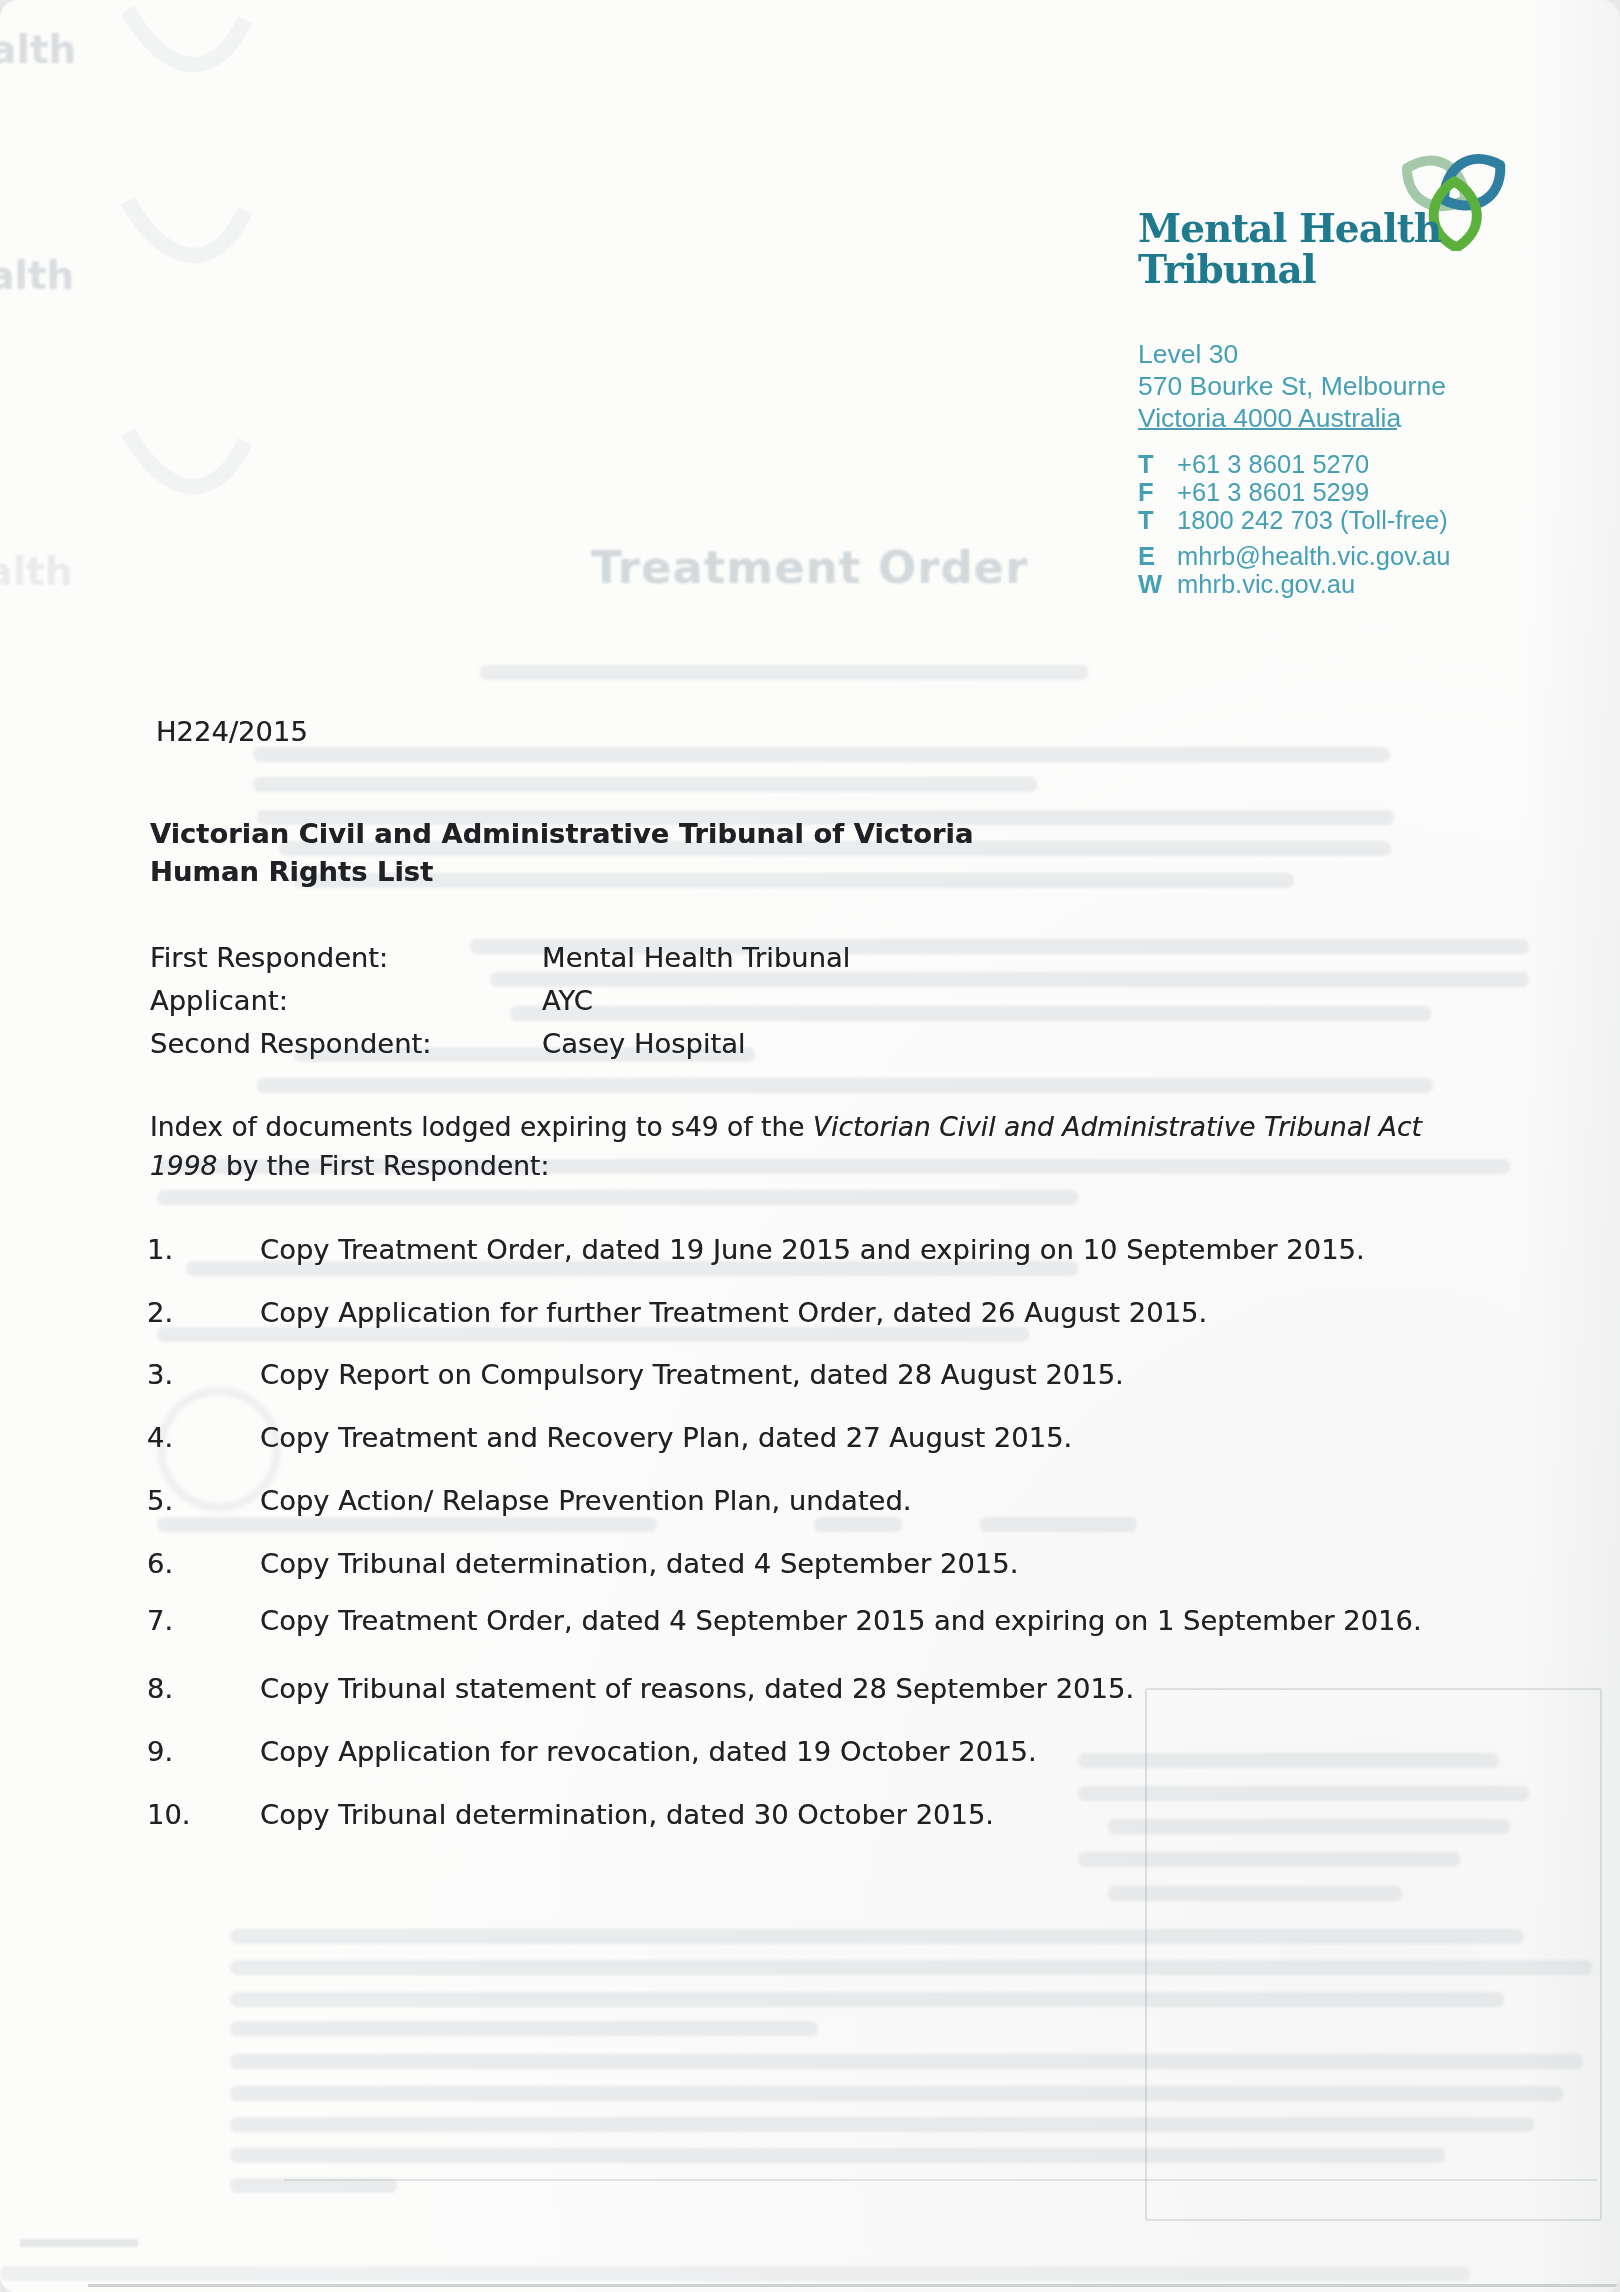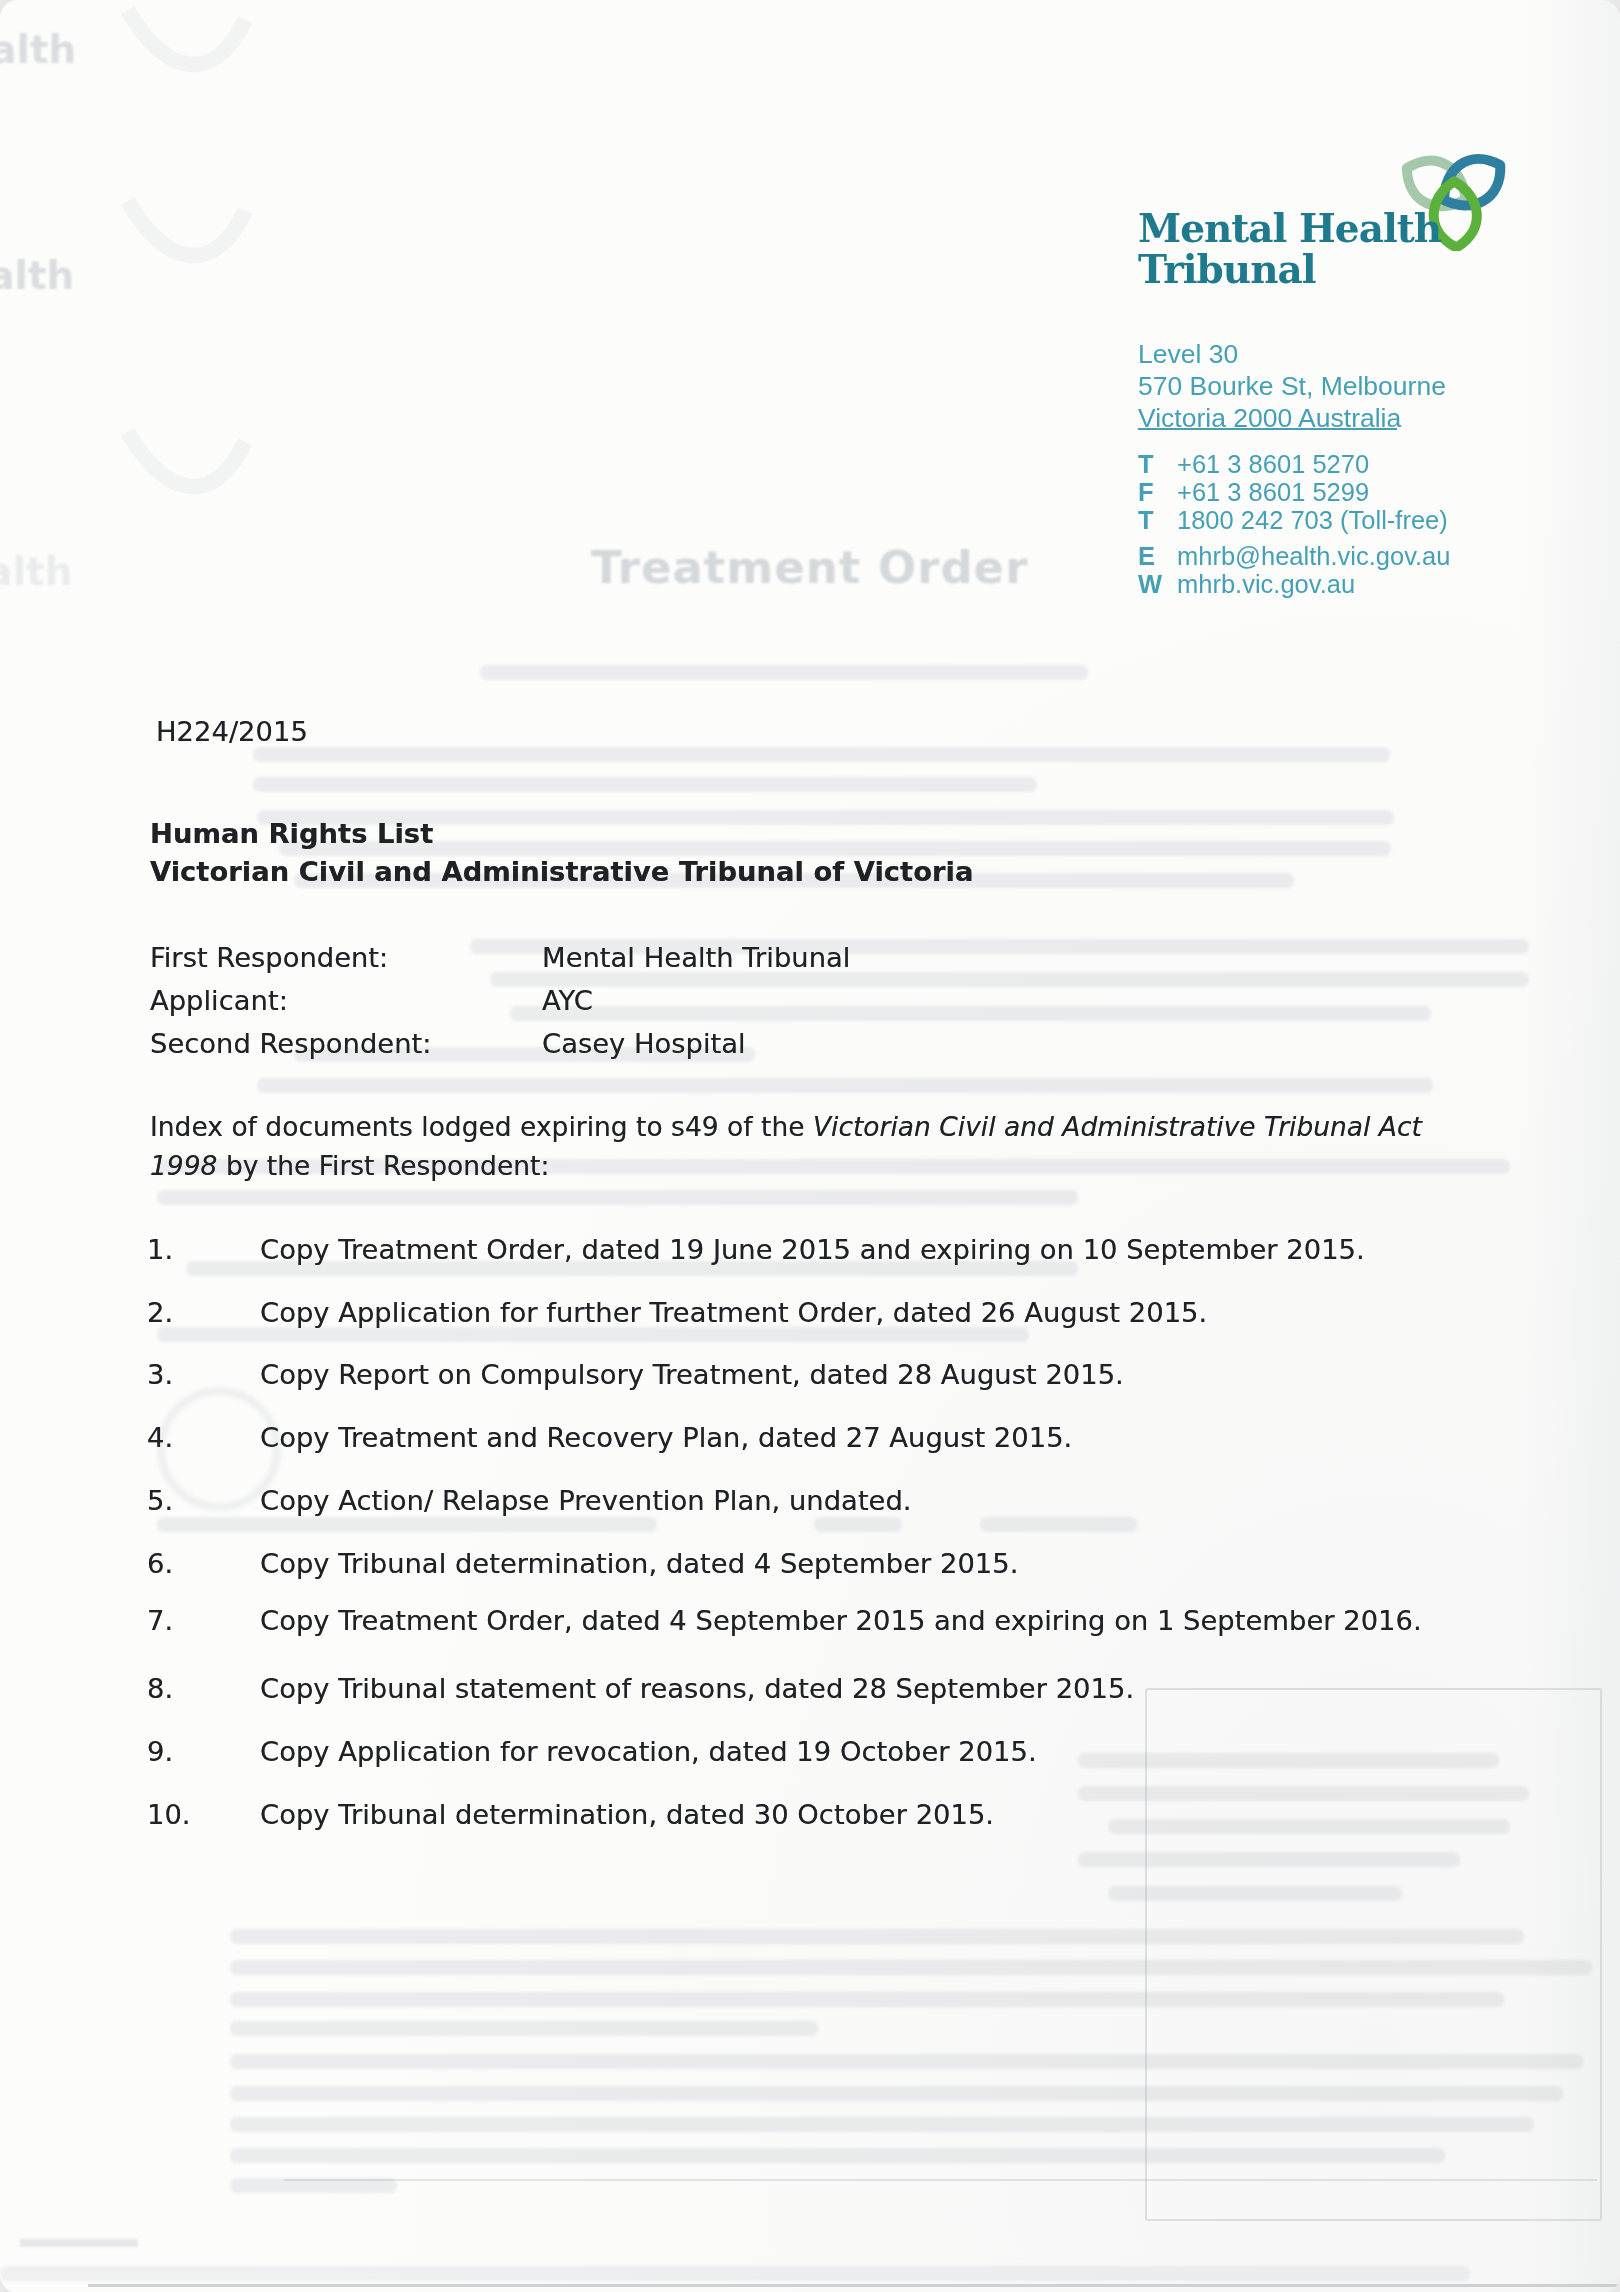--- a/index.html
+++ b/index.html
@@ -165,21 +165,21 @@
     </svg>
 
     <div class="wordmark" style="color:#1e7a8c;">
       <div>Mental Health</div>
       <div>Tribunal</div>
     </div>
 
     <div class="addr" style="color:#45a0b5;">
       <div>Level 30</div>
       <div>570 Bourke St, Melbourne</div>
-      <div>Victoria 2000 Australia</div>
+      <div>Victoria 4000 Australia</div>
     </div>
 
     <div class="lh-rule" style="background:#4a9cb0;"></div>
 
     <div class="contacts" style="color:#45a0b5;">
       <div class="c-row">
         <span class="c-label">T</span>
         <span>+61 3 8601 5270</span>
       </div>
       <div class="c-row">
@@ -197,22 +197,22 @@
       <div class="c-row">
         <span class="c-label">W</span>
         <span>mhrb.vic.gov.au</span>
       </div>
     </div>
   </div>
 
   <div class="case-ref scan-text">H224/2015</div>
 
   <div class="doc-title scan-text">
+    <div>Victorian Civil and Administrative Tribunal of Victoria</div>
     <div>Human Rights List</div>
-    <div>Victorian Civil and Administrative Tribunal of Victoria</div>
   </div>
 
   <div class="parties scan-text">
     <div class="p-row">
       <span class="p-role">First Respondent:</span>
       <span>Mental Health Tribunal</span>
     </div>
     <div class="p-row">
       <span class="p-role">Applicant:</span>
       <span>AYC</span>

